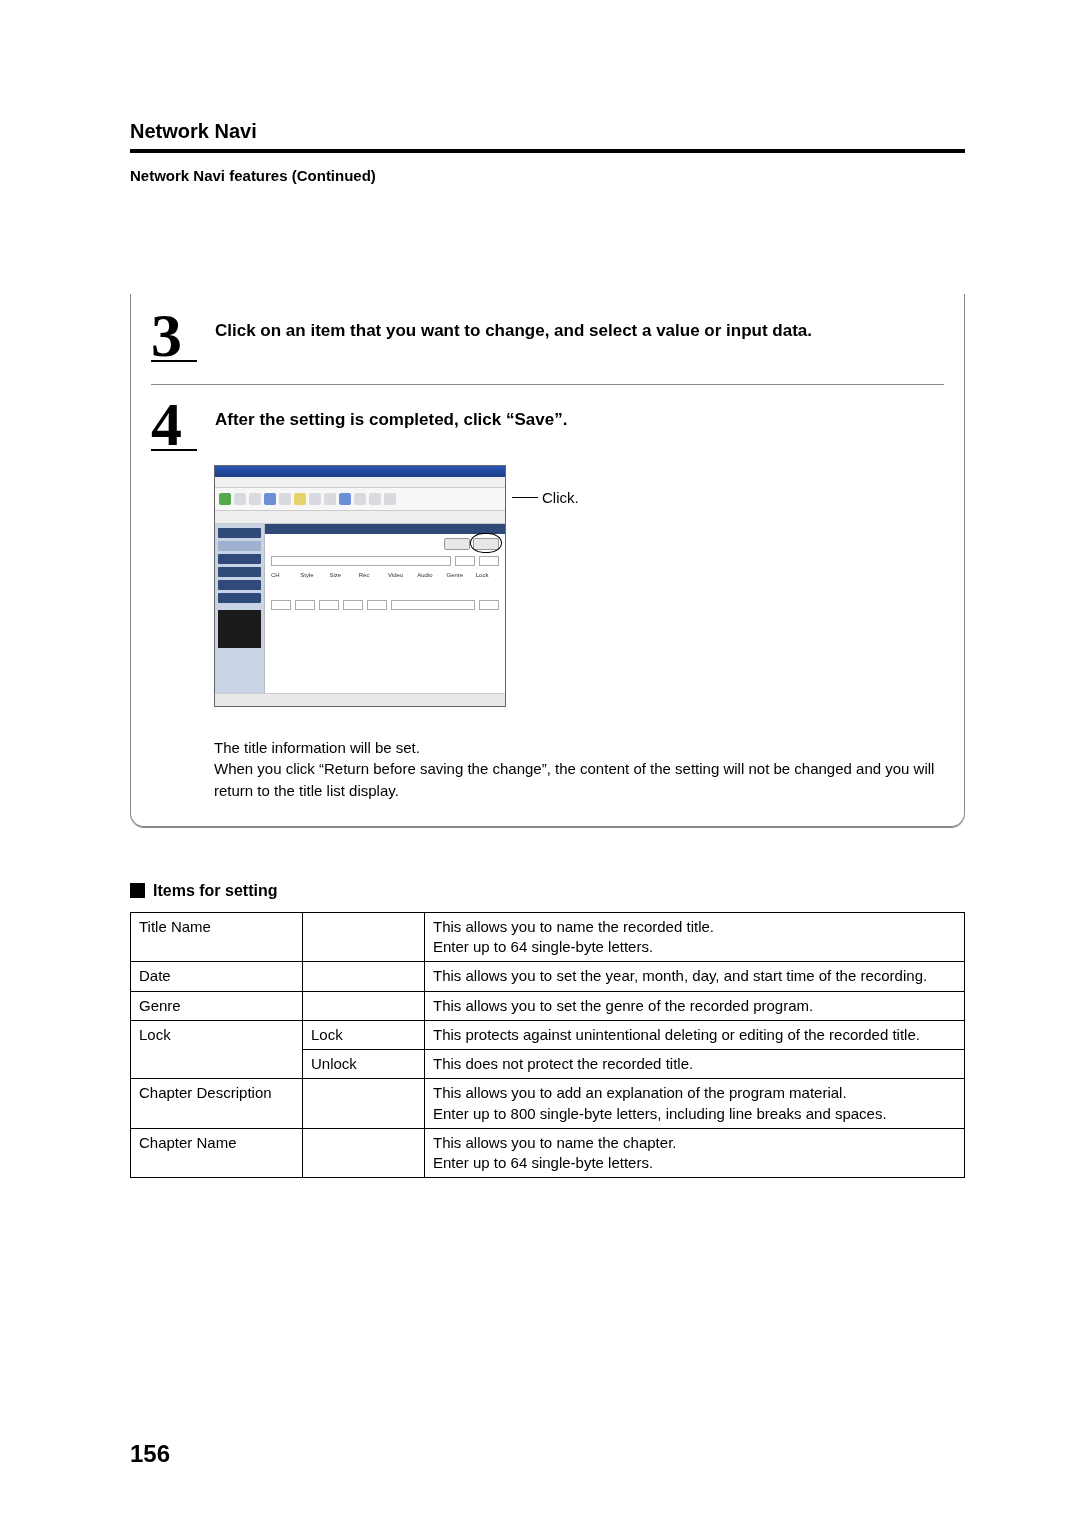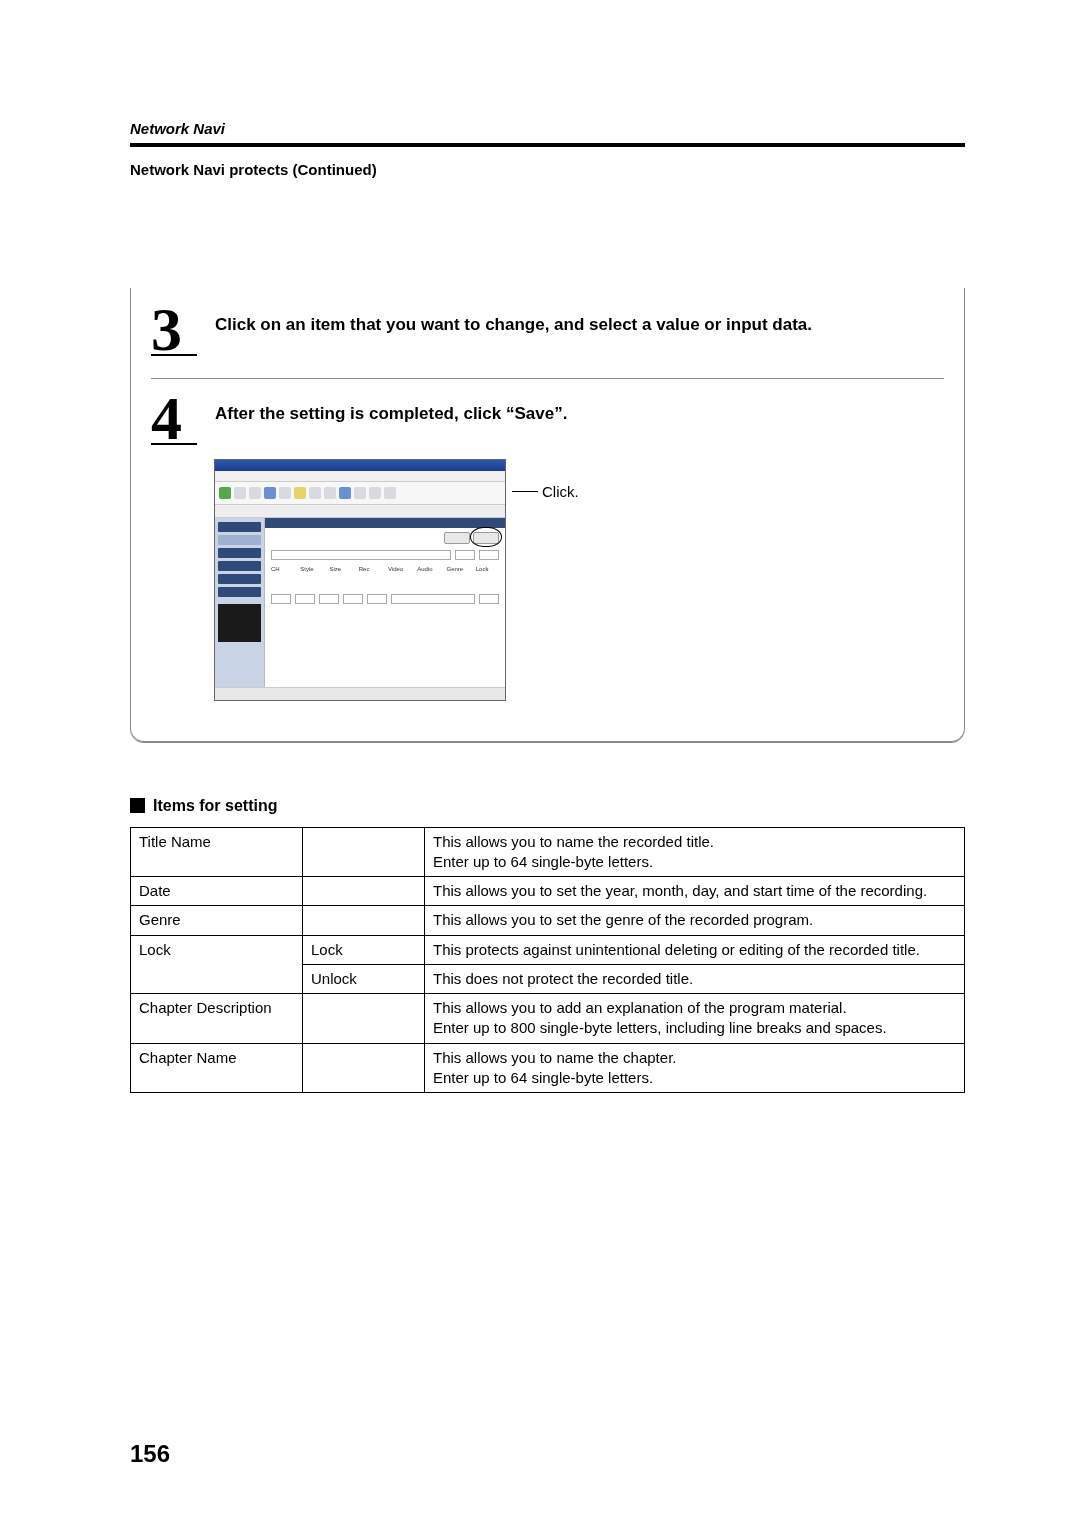--- a/index.html
+++ b/index.html
@@ -12,23 +12,22 @@
   .page {
     width: 1080px;
     height: 1528px;
     margin: 0 auto;
     background: #fff;
     position: relative;
     box-sizing: border-box;
     padding: 120px 115px 0 130px;
   }
   .running-head {
-    font-size: 15px;
-    font-weight: bold;
-    font-style: italic;
+    font-size: 20px;
+    font-weight: bold;
   }
   .hr-thick {
     border: none;
     border-top: 4px solid #000;
     margin: 6px 0 14px 0;
   }
   .subhead {
     font-size: 15px;
     font-weight: bold;
   }
@@ -304,21 +303,21 @@
     font-weight: bold;
   }
 </style>
 </head>
 <body>
 
 <div class="page">
 
   <div class="running-head">Network Navi</div>
   <hr class="hr-thick">
-  <div class="subhead">Network Navi protects (Continued)</div>
+  <div class="subhead">Network Navi features (Continued)</div>
 
   <div class="steps-box">
     <div class="steps-inner">
 
       <div class="step">
         <div class="step-num-wrap">
           <div class="step-num">3</div>
           <div class="step-underline"></div>
         </div>
         <div class="step-body">
@@ -399,20 +398,24 @@
                 <div class="ss-field small"></div>
               </div>
             </div>
           </div>
           <div class="ss-footer"></div>
         </div>
         <div class="callout-line"></div>
         <div class="callout-label">Click.</div>
       </div>
 
+      <div class="after-ss-text">
+        <div>The title information will be set.</div>
+        <div>When you click “Return before saving the change”, the content of the setting will not be changed and you will return to the title list display.</div>
+      </div>
 
     </div>
   </div>
 
   <div class="items-section">
     <div class="items-heading">
       <span class="square"></span>
       <span>Items for setting</span>
     </div>
 

